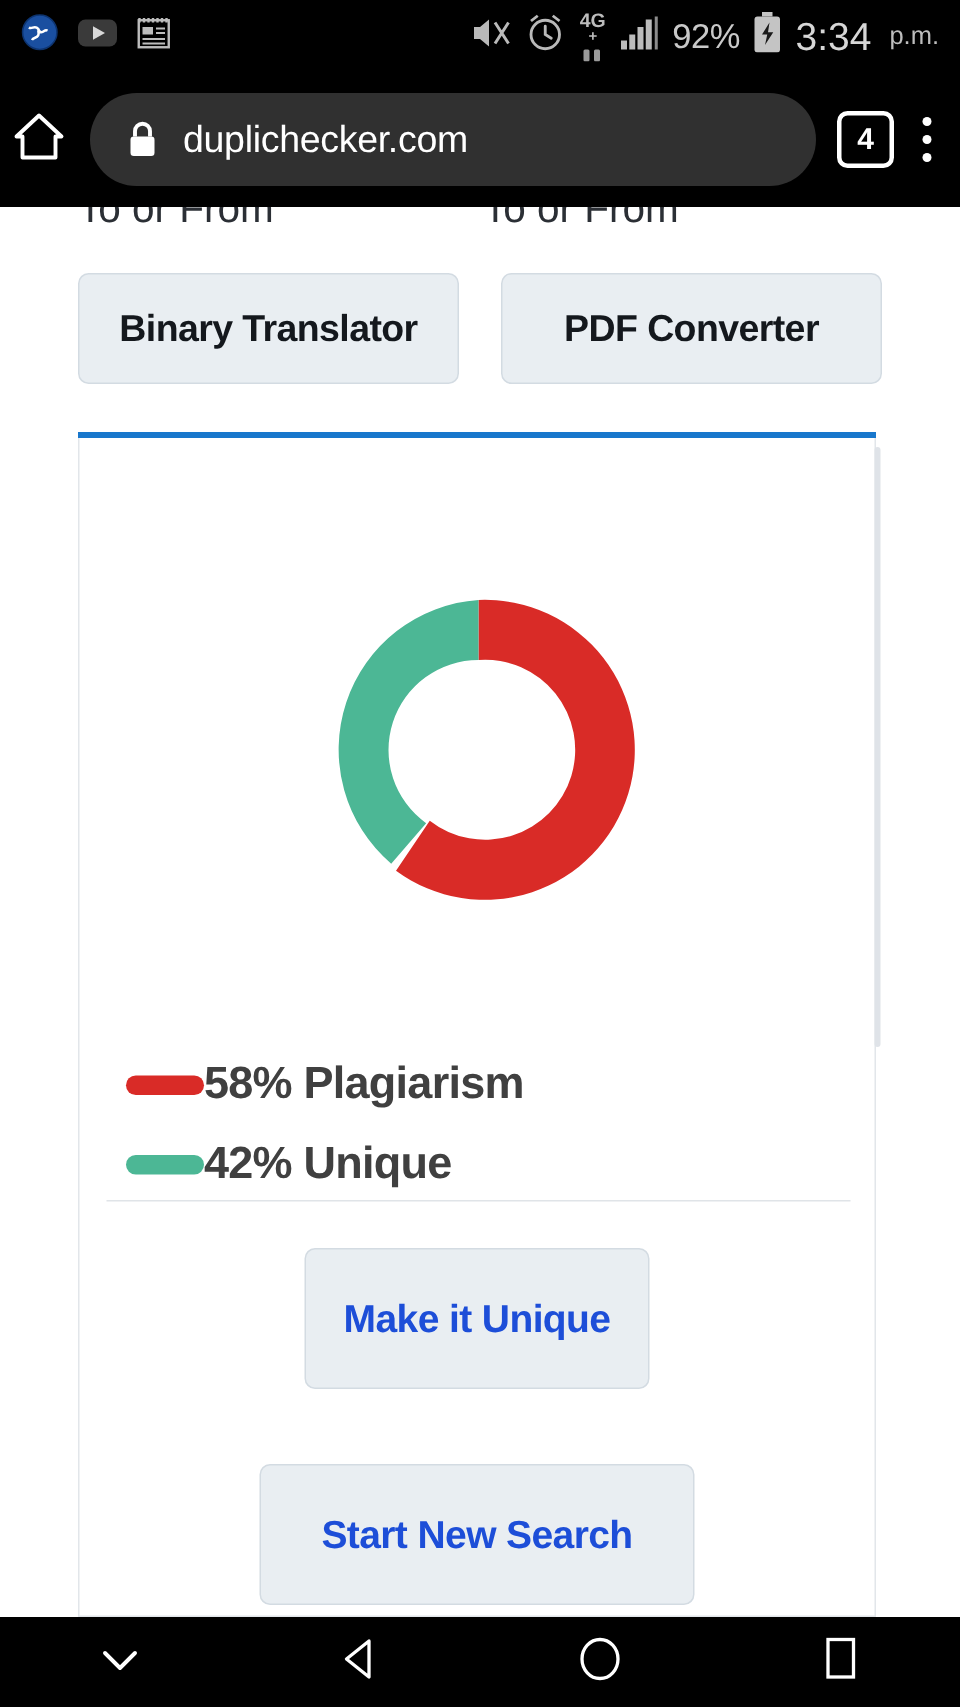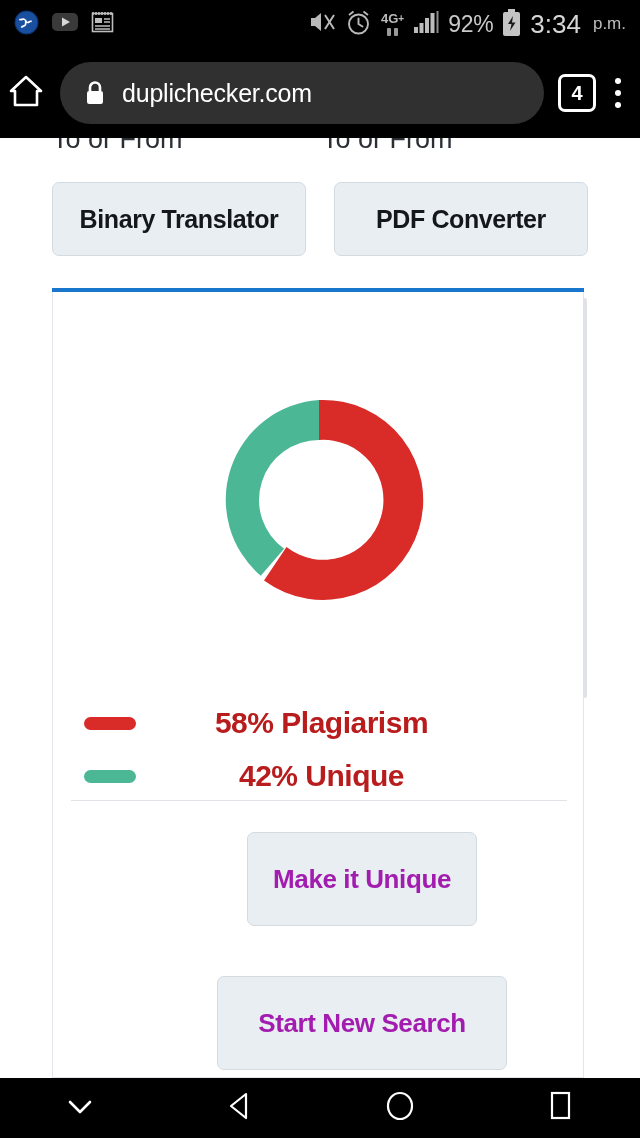--- a/index.html
+++ b/index.html
@@ -107,36 +107,36 @@
   
   .legend {
     position:absolute; top:410px; left:0; width:532px;
     display:flex; flex-direction:column; gap:11px;
   }
   .legend-row { display:flex; align-items:center; height:42px; }
   .legend-swatch {
     width:52px; height:13px; border-radius:7px; margin-left:31px; flex:0 0 auto;
   }
   .legend-label {
-    flex:1; text-align:center; padding-right:78px;
-    font-size:30px; font-weight:700; color:#b91c1c;
+    flex:1; text-align:left; padding-right:78px;
+    font-size:30px; font-weight:700; color:#404040;
     font-family:"Liberation Sans", sans-serif; letter-spacing:-0.5px;
   }
 
   .divider {
     position:absolute; top:508px; left:18px; width:496px; height:1px;
     background:#e0e4e8;
   }
 
   .action-btn {
     position:absolute; left:50%; transform:translateX(-50%);
     width:230px; height:94px; background:#e9eef2; border:1px solid #d3dbe2;
     border-radius:7px; display:flex; align-items:center; justify-content:center;
-    color:#a21caf; font-size:26px; font-weight:700;
-    font-family:"Liberation Sans", sans-serif; letter-spacing:-0.4px;margin-left:44px;
+    color:#1d4ed8; font-size:26px; font-weight:700;
+    font-family:"Liberation Sans", sans-serif; letter-spacing:-0.4px;
   }
   .action-btn.primary { top:540px; }
   .action-btn.secondary { top:684px; width:290px; }
 
   
   .navbar {
     position:absolute; bottom:0; left:0; width:640px; height:60px;
     background:#000000; display:flex; align-items:center;
   }
   .nav-slot { flex:1; display:flex; align-items:center; justify-content:center; }
@@ -179,21 +179,21 @@
         </svg>
       </span>
       <span class="sb-icon">
         <svg width="27" height="27" viewBox="0 0 27 27">
           <circle cx="13.5" cy="15" r="9.5" fill="none" stroke="#b9b9b9" stroke-width="1.9"></circle>
           <path d="M13.5 9.5 V15 l4 2.5" stroke="#b9b9b9" stroke-width="1.9" fill="none" stroke-linecap="round"></path>
           <path d="M4 6 L8.5 2.5 M23 6 L18.5 2.5" stroke="#b9b9b9" stroke-width="1.9" fill="none"></path>
         </svg>
       </span>
       <span class="sb-icon" style="display:flex;flex-direction:column;align-items:center;">
-        <span style="display:flex;align-items:center;">
+        <span style="display:flex;align-items:center;flex-direction:column;">
           <span class="net-label">4G</span>
             <span class="net-label" style="font-size:10px;">+</span>
         </span>
         <svg width="18" height="9" viewBox="0 0 18 9" style="margin-top:2px;">
           <rect x="3" y="1" width="4" height="8" rx="1" fill="#9a9a9a"></rect>
           <rect x="10" y="1" width="4" height="8" rx="1" fill="#9a9a9a"></rect>
         </svg>
       </span>
       <span class="sb-icon">
         <svg width="26" height="24" viewBox="0 0 26 24">

